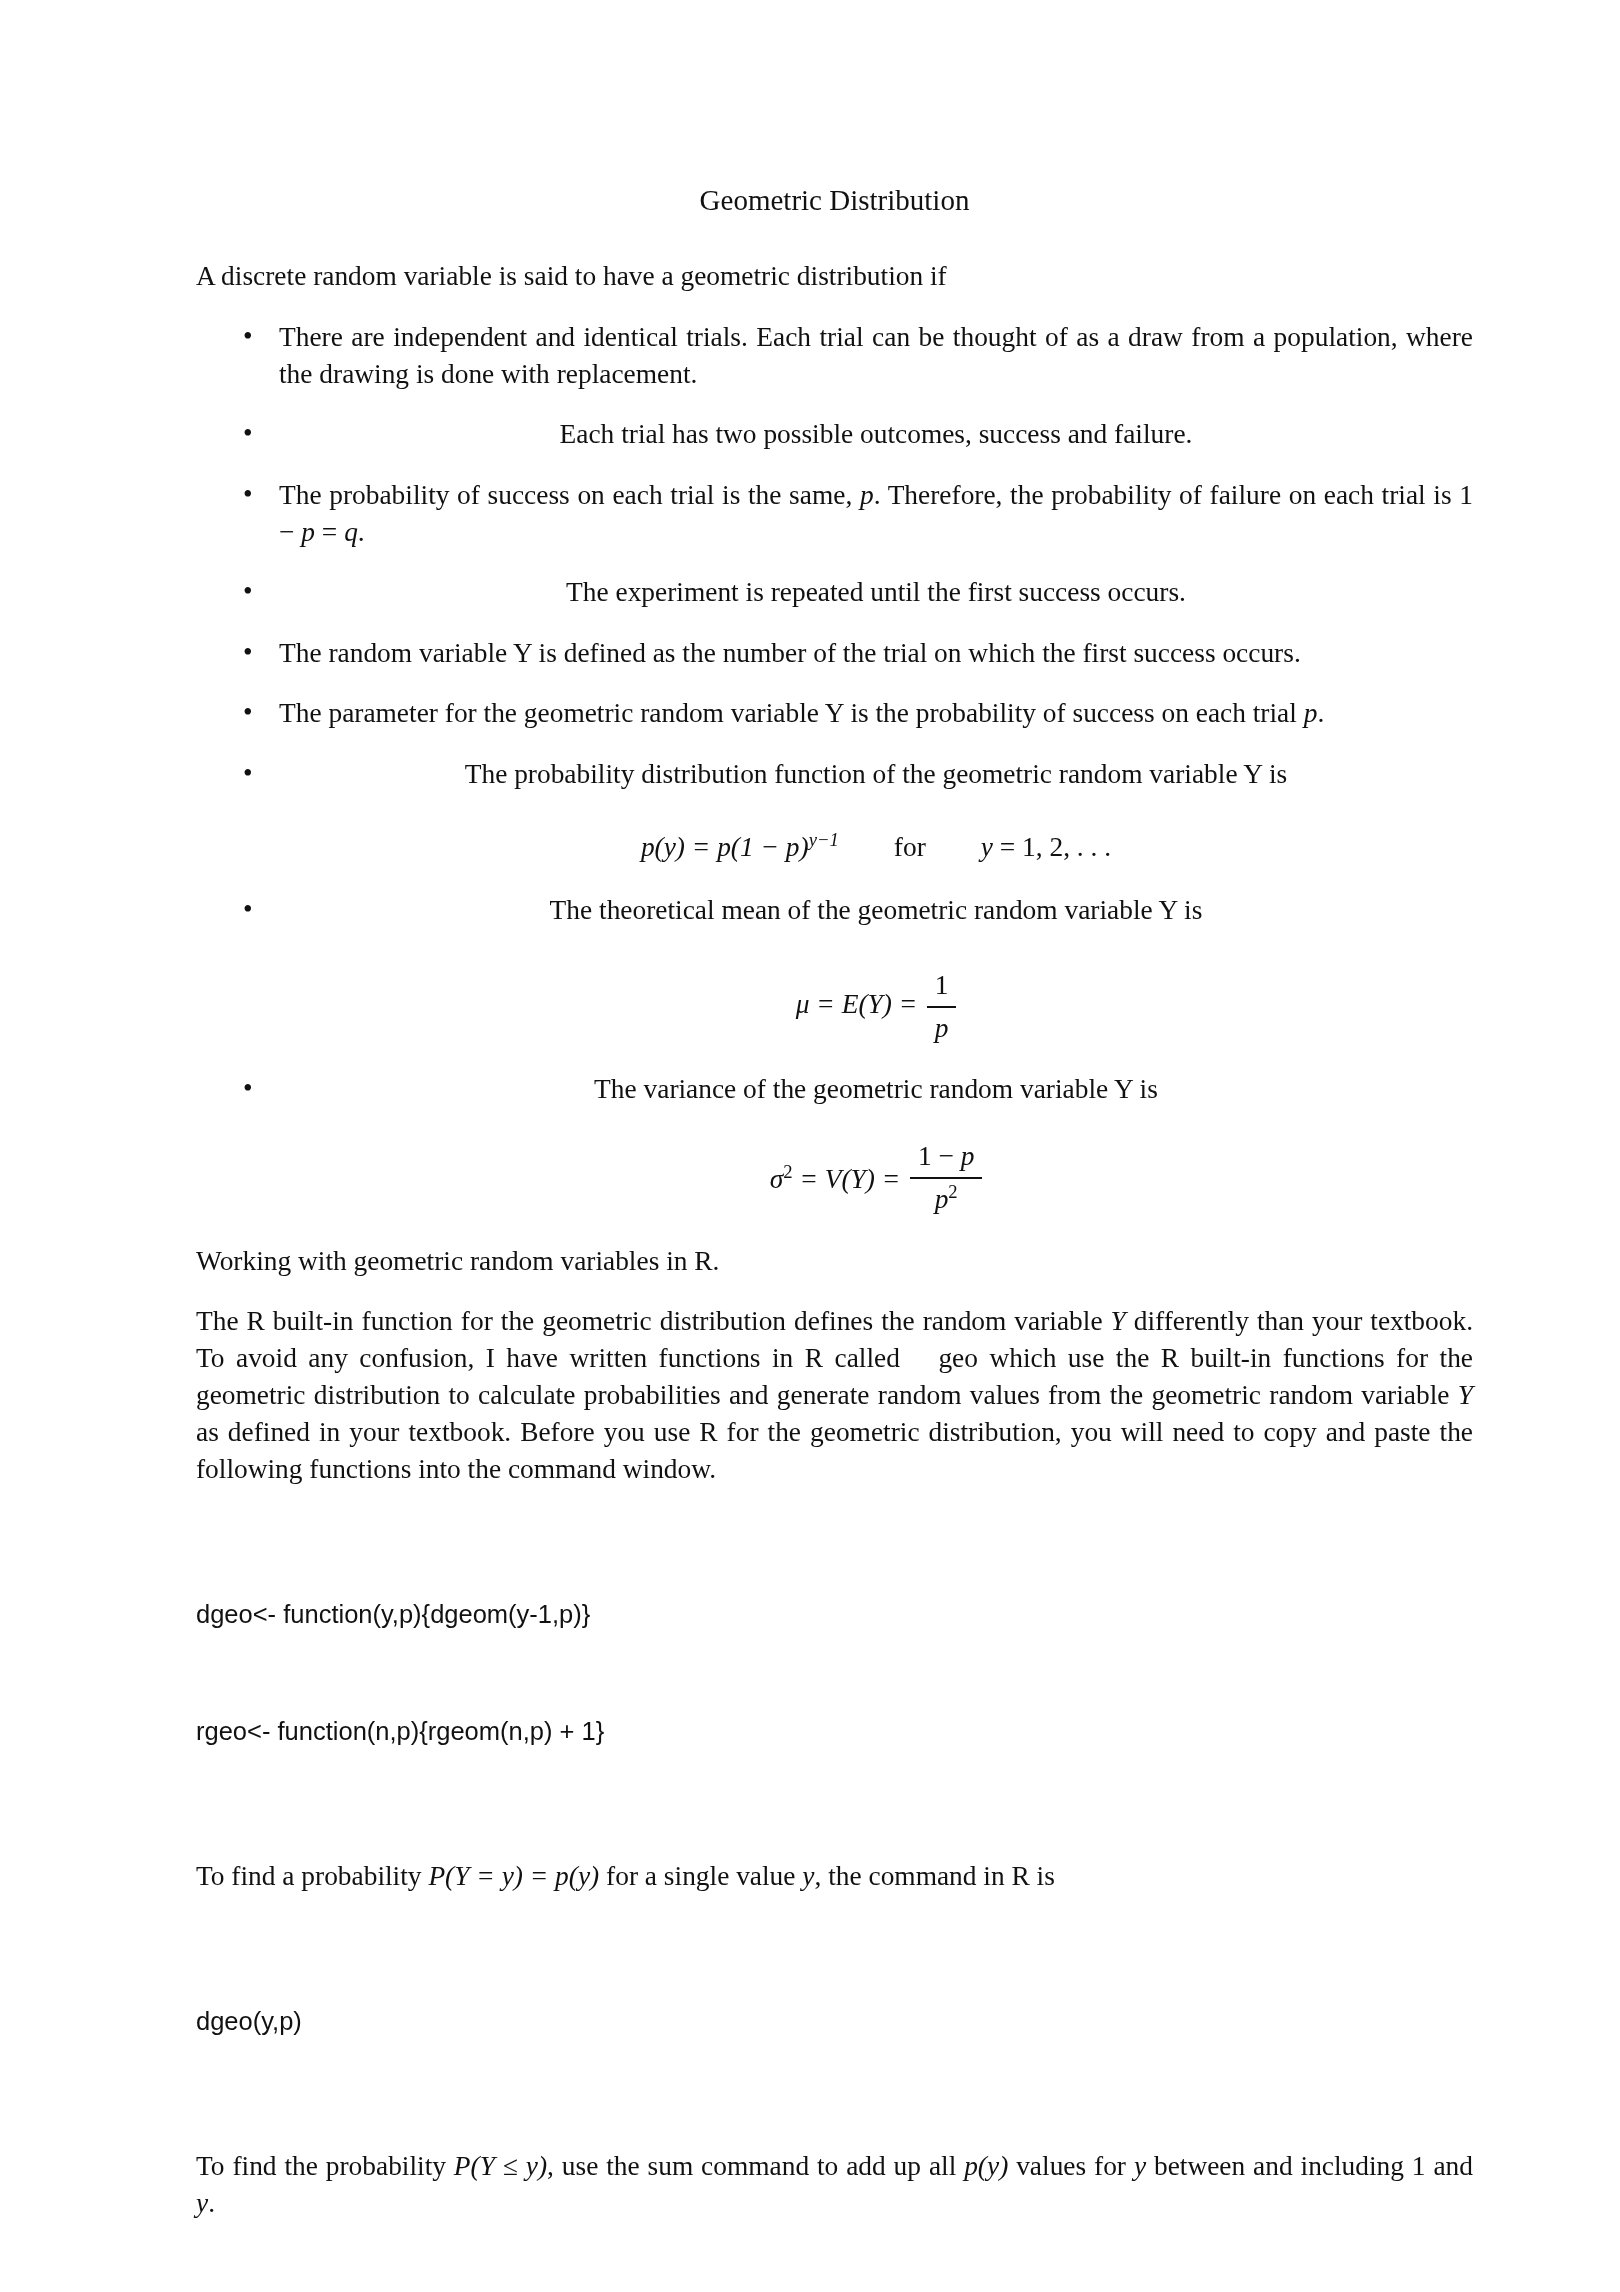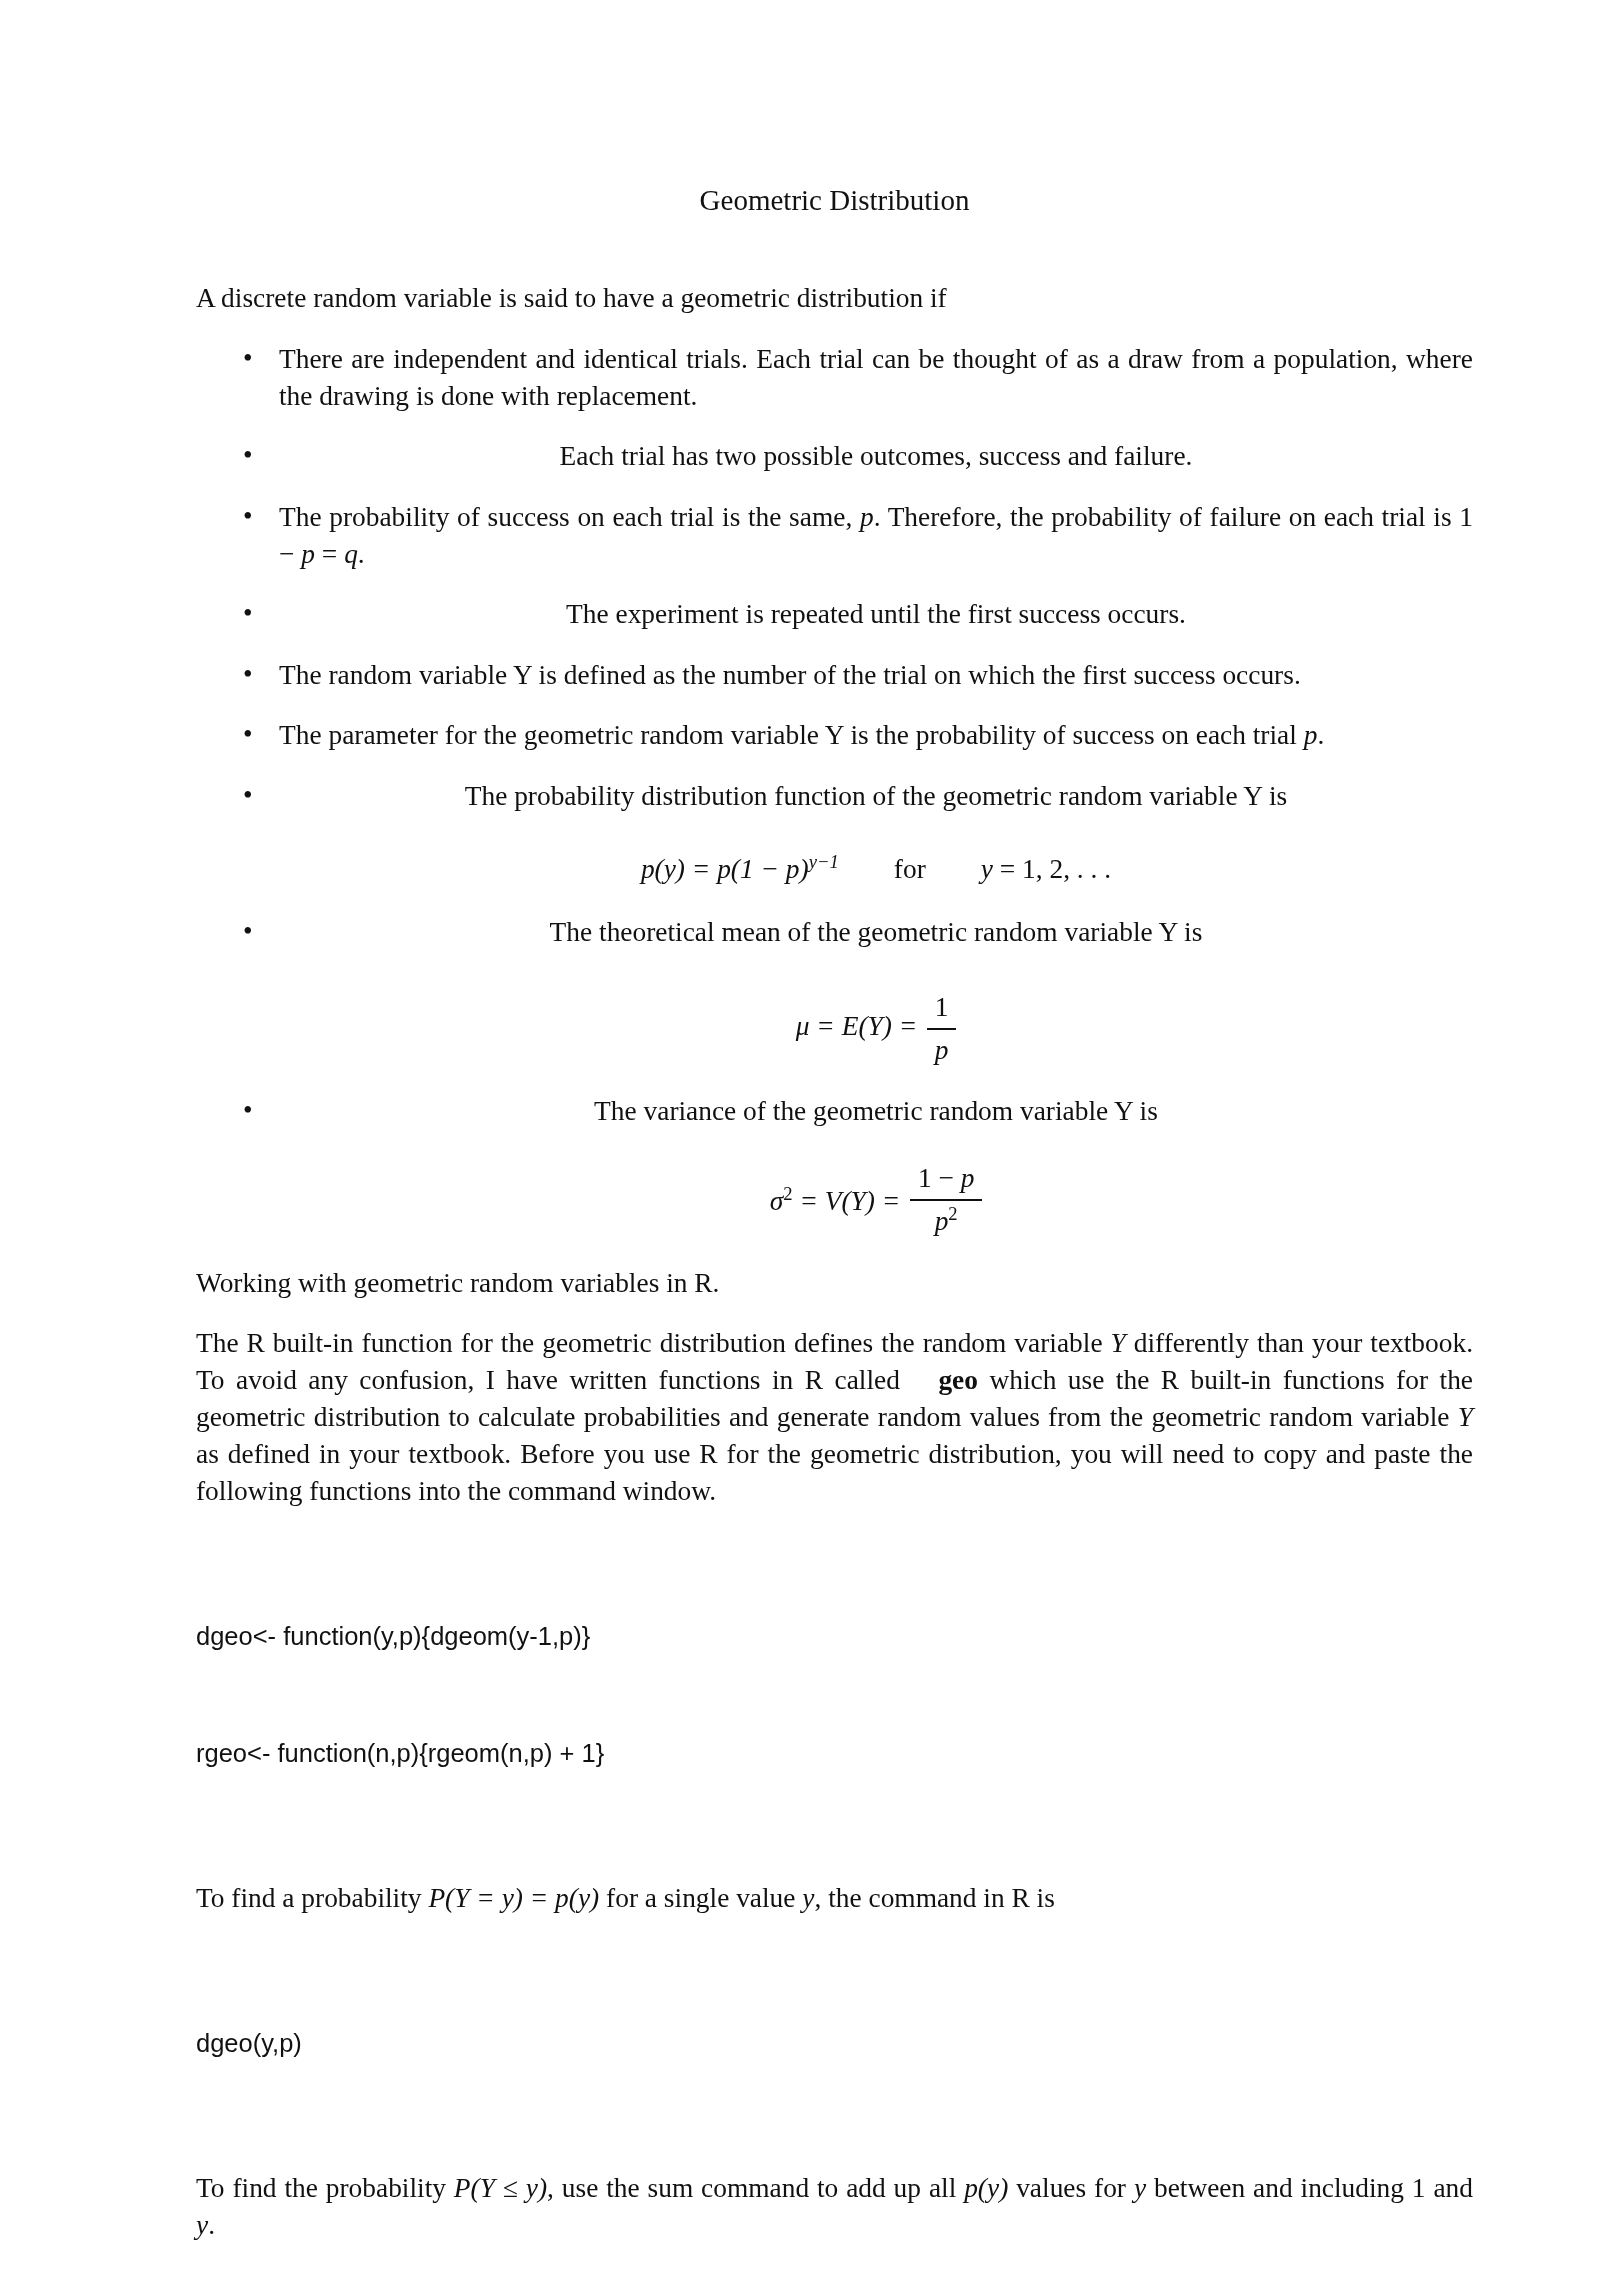--- a/index.html
+++ b/index.html
@@ -5,38 +5,38 @@
   html, body { margin: 0; padding: 0; background: #ffffff; }
   body {
     width: 1620px; height: 2293px;
     font-family: "Liberation Serif", "DejaVu Serif", serif;
     color: #111111;
     overflow: hidden;
   }
   .page { padding: 182px 147px 0 196px; }
   .title {
     font-size: 29px; font-weight: 400; line-height: 37px;
-    text-align: center; margin: 0 0 61px 0;
+    text-align: center; margin: 0 0 39px 0;
   }
   p { font-size: 27.4px; line-height: 37px; margin: 0 0 23.5px 0; }
   p.body { margin-bottom: 29px; text-align: justify; }
   ul.bullets { list-style: none; margin: 0 0 23.5px 0; padding: 0; }
   ul.bullets li {
     position: relative; padding-left: 83px; margin-bottom: 23.5px;
     font-size: 27.4px; line-height: 37px;
   }
   .dot {
     position: absolute; left: 47px; top: -1px;
     font-size: 27.4px; line-height: 37px;
   }
   .li-text { display: block; text-align: center; }
   .just { text-align: justify; }
   .mi { font-style: italic; }
   .mr { font-style: normal; margin-top: 8px; }
-  .mb { font-weight: bold; font-style: normal; margin-left: 27px; }
+  .mb { font-weight: normal; font-style: normal; margin-left: 27px; }
   .formula {
     text-align: center; font-size: 27.4px; line-height: 43px;
     margin: 33px 0 5.9px 0;
   }
   .formula.tall { margin: 37px 0 9.8px 0; line-height: normal; }
   sup.fsup { font-size: 68%; line-height: 0; }
   .frac {
     display: inline-block; vertical-align: middle;
     text-align: center; margin-left: 9.8px; position: relative; top: -3.9px;
   }

